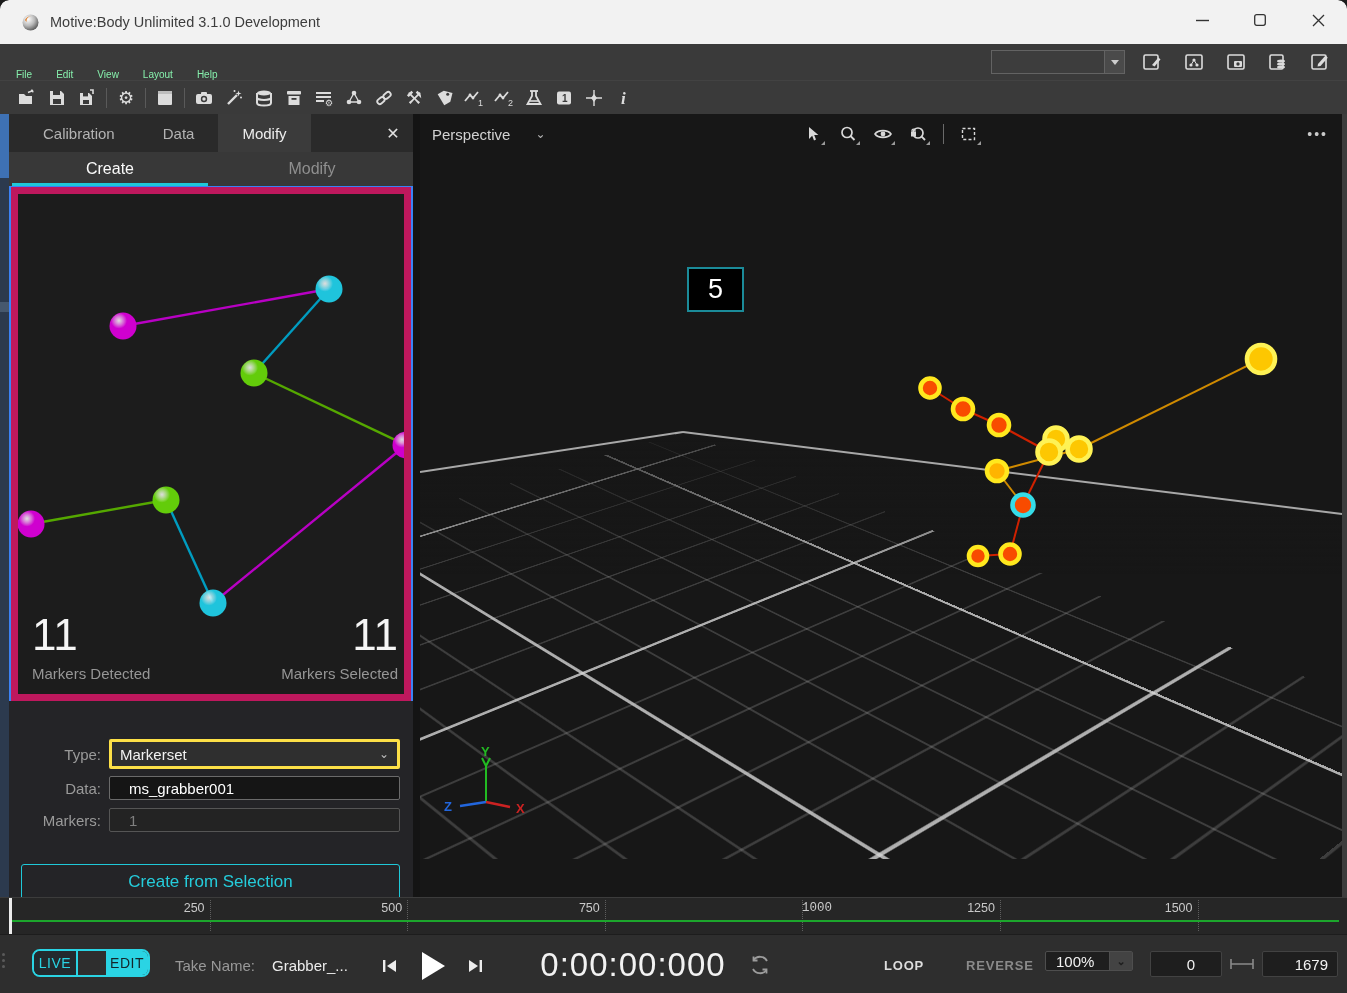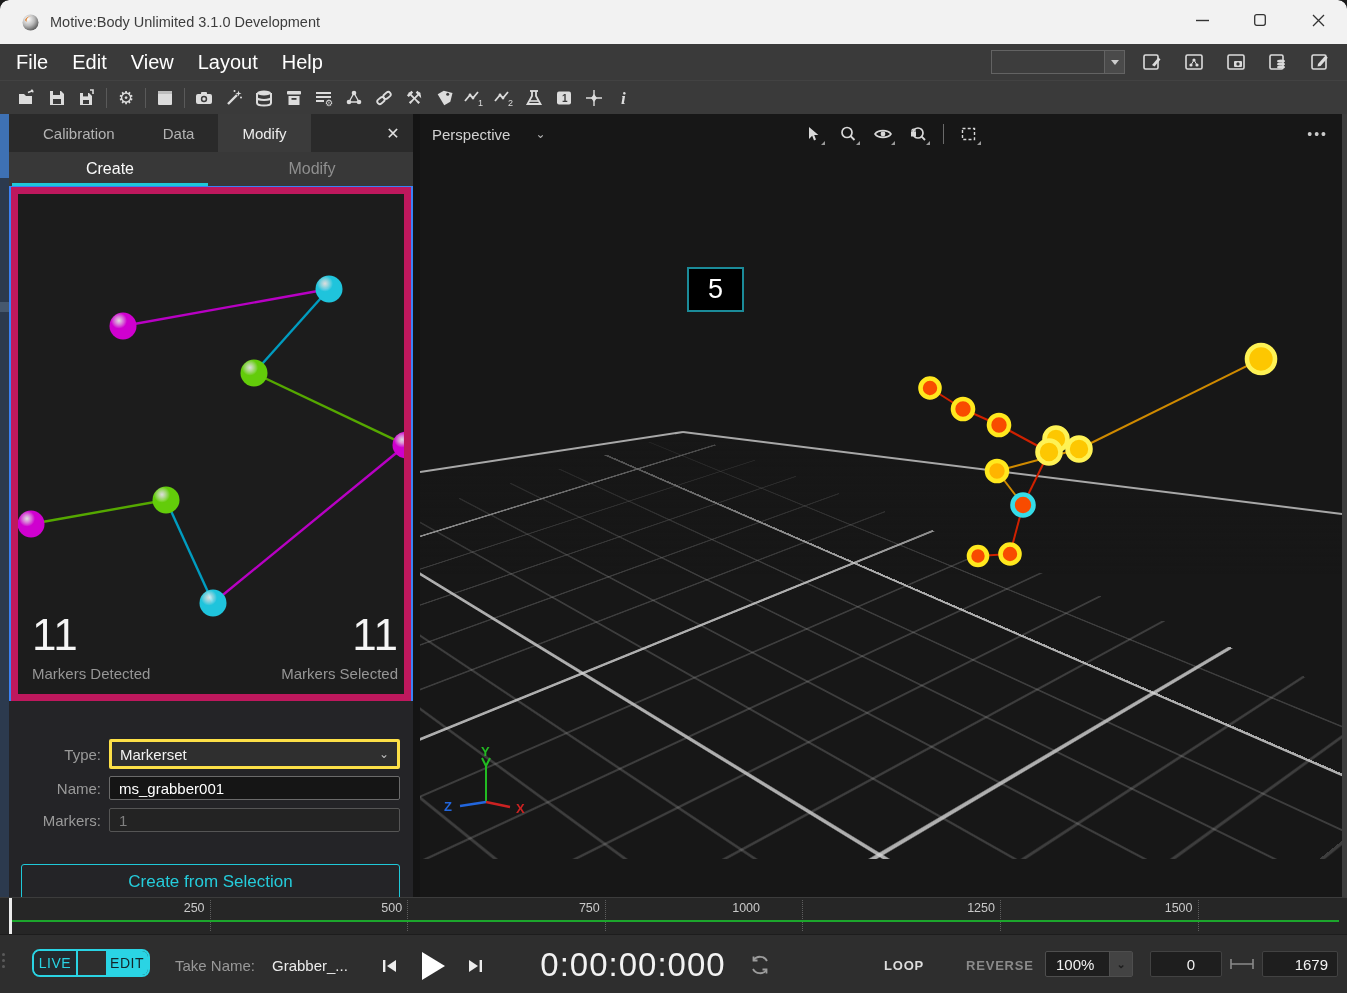--- a/index.html
+++ b/index.html
@@ -6,21 +6,21 @@
     font-family:"Liberation Sans",sans-serif;-webkit-font-smoothing:antialiased;}
   .window{position:relative;width:1347px;height:993px;background:#2e2e2e;border-radius:9px 9px 0 0;overflow:hidden;}
   
   .titlebar{position:relative;height:44px;background:#f2f2f2;border-radius:9px 9px 0 0;display:flex;align-items:center;}
   .logo{width:17px;height:17px;margin-left:22px;}
   .title-text{margin-left:11px;font-size:14.5px;color:#3d3d3d;}
   .win-controls{position:absolute;right:0;top:0;height:40px;display:flex;align-items:center;}
   .win-btn{width:58px;height:40px;display:flex;align-items:center;justify-content:center;}
   
   .menubar{position:relative;height:36px;background:#3a3a3a;display:flex;align-items:center;}
-  .menu-item{color:#ffffff;font-size:20px;padding:0 12px;height:100%;display:flex;align-items:center;cursor:default;}
+  .menu-item{color:#86efac;font-size:10px;padding:12px 12px;height:100%;display:flex;align-items:center;cursor:default;}
   .menu-item:first-child{padding-left:16px;}
   .mb-right{position:absolute;right:12px;top:0;height:36px;display:flex;align-items:center;gap:12px;}
   .combo{width:132px;height:22px;background:#3d3d3d;border:1px solid #636363;display:flex;}
   .combo .cfield{flex:1;}
   .combo .carrow{width:19px;background:#4a4a4a;border-left:1px solid #636363;display:flex;align-items:center;justify-content:center;}
   .tri-down{width:0;height:0;border-left:4px solid transparent;border-right:4px solid transparent;border-top:5px solid #cdcdcd;}
   .toolbar{height:34px;background:#3a3a3a;display:flex;align-items:center;padding-left:12px;border-top:1px solid #424242;box-sizing:border-box;}
   .tb-btn{width:30px;height:28px;display:flex;align-items:center;justify-content:center;color:#dcdcdc;}
   .tb-sep{width:1px;height:20px;background:#5a5a5a;margin:0 4px;}
   .gl{font-size:18px;color:#dcdcdc;line-height:1;}
@@ -45,21 +45,21 @@
   .count-label{font-size:15px;color:#969696;margin-top:8px;}
   .cb-left{left:14px;}
   .cb-right{right:6px;text-align:right;}
   .form{flex:1;background:#242427;position:relative;}
   .frow{position:absolute;left:0;width:100%;height:26px;display:flex;align-items:center;}
   .flabel{width:100px;text-align:right;color:#9a9a9a;font-size:15px;padding-right:8px;box-sizing:border-box;}
   .fselect{flex:1;margin-right:13px;height:24px;background:#2f2f2f;border:3px solid #fde047;border-radius:2px;
     display:flex;align-items:center;color:#f2f2f2;font-size:15px;padding-left:8px;position:relative;}
   .fselect .chev{position:absolute;right:8px;color:#bdbdbd;font-size:12px;}
   .ftext{flex:1;margin-right:13px;height:22px;background:#151515;border:1px solid #6a6a6a;border-radius:2px;
-    color:#ffffff;font-size:15px;padding-left:9px;display:flex;align-items:center;}
+    color:#ffffff;font-size:15px;padding-left:19px;display:flex;align-items:center;}
   .ftext.disabled{background:#232323;border-color:#555;color:#7f7f7f;}
   .create-btn{position:absolute;left:12px;right:13px;top:163px;height:34px;border:1px solid #1fc8d8;border-radius:3px;
     color:#25ccdb;font-size:17px;display:flex;align-items:center;justify-content:center;background:transparent;}
   .divider{width:7px;background:#141414;}
   
   .viewport{position:relative;width:927px;background:#171717;overflow:hidden;border-right:5px solid #3d3d3d;box-sizing:border-box;}
   .grid-wrap{position:absolute;left:0;top:0;width:927px;height:745px;
     clip-path:polygon(0 358px,263px 318px,922px 400px,922px 745px,0 745px);}
   .grid-plane{position:absolute;width:3400px;height:1150px;left:-3137px;top:318px;
     transform-origin:3400px 0;transform:perspective(1500px) rotateX(70deg) rotateZ(-41deg);
@@ -97,21 +97,21 @@
   .le-live{background:#232a2e;color:#2ad4e4;border-right:2px solid #2ad4e4;}
   .le-edit{background:#2ad4e4;color:#14262b;}
   .take-label{position:absolute;left:175px;top:22px;color:#999;font-size:15px;}
   .take-value{position:absolute;left:272px;top:22px;color:#ececec;font-size:15px;}
   .pb-btn{position:absolute;top:17px;width:30px;height:28px;display:flex;align-items:center;justify-content:center;}
   .timecode{position:absolute;left:537px;top:11px;width:192px;text-align:center;color:#f2f2f2;
     font-size:33px;font-weight:300;letter-spacing:1px;}
   .loop-icon{position:absolute;left:748px;top:18px;}
   .t-loop{position:absolute;left:884px;top:23px;color:#dedede;font-size:13px;font-weight:700;letter-spacing:.8px;}
   .t-rev{position:absolute;left:966px;top:23px;color:#8a8a8a;font-size:13px;font-weight:700;letter-spacing:.8px;}
-  .speed{position:absolute;left:1045px;top:16px;width:88px;height:26px;background:#1e1e1e;border:1px solid #4e4e4e;
+  .speed{position:absolute;left:1045px;top:16px;width:88px;height:20px;background:#1e1e1e;border:1px solid #4e4e4e;
     border-radius:2px;display:flex;box-sizing:border-box;}
   .speed .sval{flex:1;display:flex;align-items:center;color:#f2f2f2;font-size:15px;padding-left:10px;}
   .speed .schev{width:22px;background:#434343;border-left:1px solid #4e4e4e;display:flex;align-items:center;justify-content:center;color:#1d1d1d;font-size:11px;font-weight:700;}
   .numbox{position:absolute;top:16px;height:26px;background:#1e1e1e;border:1px solid #424242;border-radius:2px;
     color:#f2f2f2;font-size:15px;display:flex;align-items:center;justify-content:flex-end;box-sizing:border-box;}
   .nb-start{left:1150px;width:72px;padding-right:26px;}
   .nb-end{left:1262px;width:76px;padding-right:9px;}
   .range-icon{position:absolute;left:1229px;top:22px;}
   svg{display:block;}
 </style>
@@ -410,21 +410,21 @@
 
       <div class="form">
         <div class="frow" style="top:40px;">
           <span class="flabel">Type:</span>
           <div class="fselect">
             <span>Markerset</span>
             <span class="chev">⌄</span>
           </div>
         </div>
         <div class="frow" style="top:74px;">
-          <span class="flabel">Name:</span>
+          <span class="flabel">Data:</span>
           <div class="ftext">ms_grabber001</div>
         </div>
         <div class="frow" style="top:106px;">
           <span class="flabel">Markers:</span>
           <div class="ftext disabled">1</div>
         </div>
         <div class="create-btn">Create from Selection</div>
       </div>
     </div>
 
@@ -519,21 +519,21 @@
 
   <div class="timeline">
     <div id="tl-ticks">
         <div class="tl-tick" style="left: 209.588px;"></div>
         <div class="tl-label" style="left: 209.588px;">250</div>
         <div class="tl-tick" style="left: 407.176px;"></div>
         <div class="tl-label" style="left: 407.176px;">500</div>
         <div class="tl-tick" style="left: 604.764px;"></div>
         <div class="tl-label" style="left: 604.764px;">750</div>
         <div class="tl-tick" style="left: 802.351px;"></div>
-        <div class="tl-label" style="left: 765px;">1000</div>
+        <div class="tl-label" style="left: 837px; font-family: Liberation Mono, monospace;">1000</div>
         <div class="tl-tick" style="left: 999.939px;"></div>
         <div class="tl-label" style="left: 999.939px;">1250</div>
         <div class="tl-tick" style="left: 1197.53px;"></div>
         <div class="tl-label" style="left: 1197.53px;">1500</div>
       </div>
     <div class="tl-green"></div>
     <div class="tl-playhead"></div>
   </div>
 
   <div class="transport">

